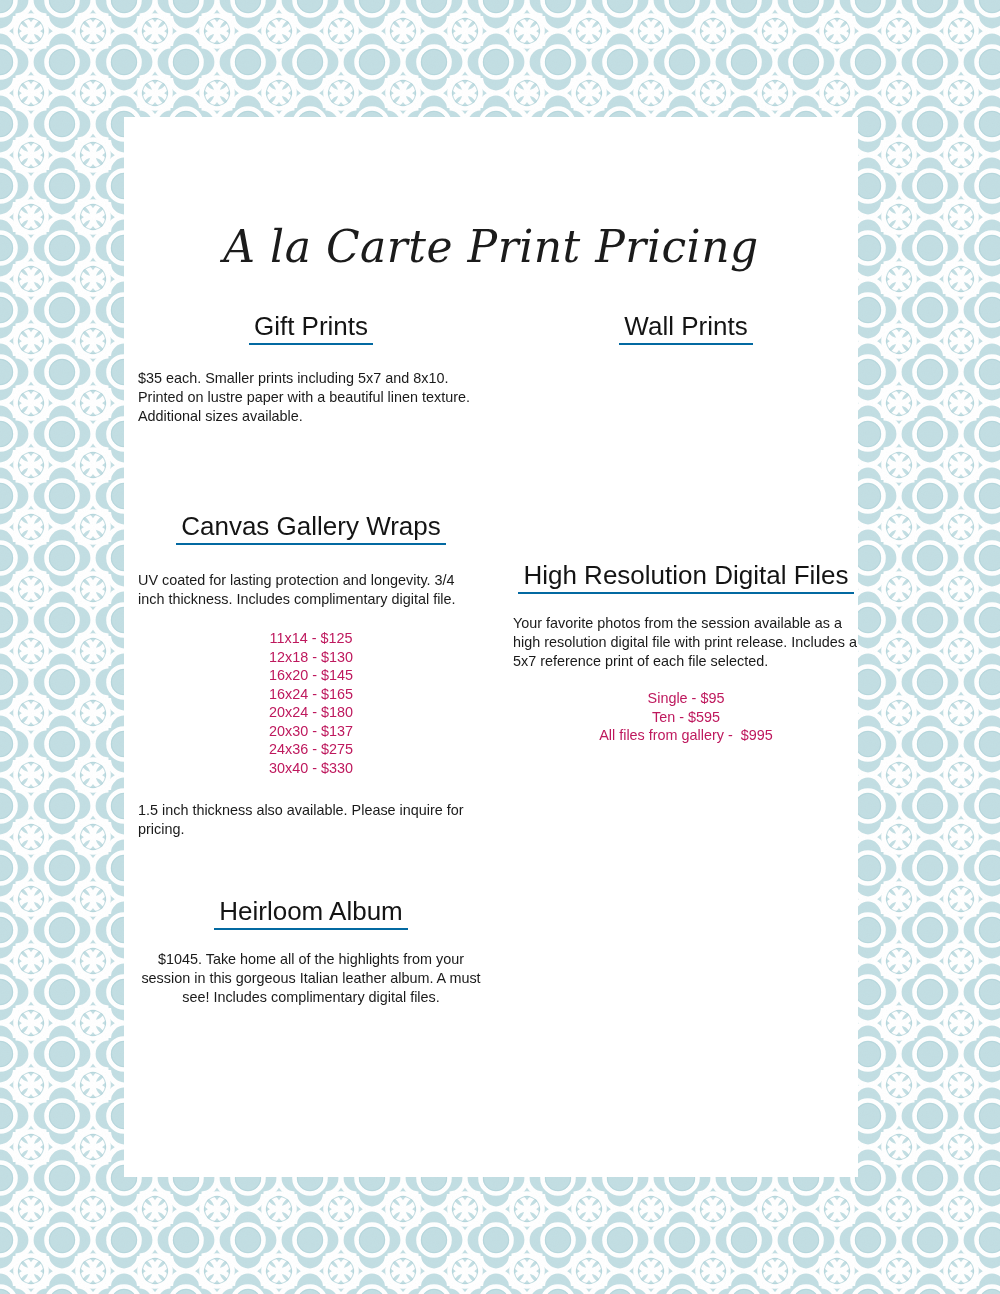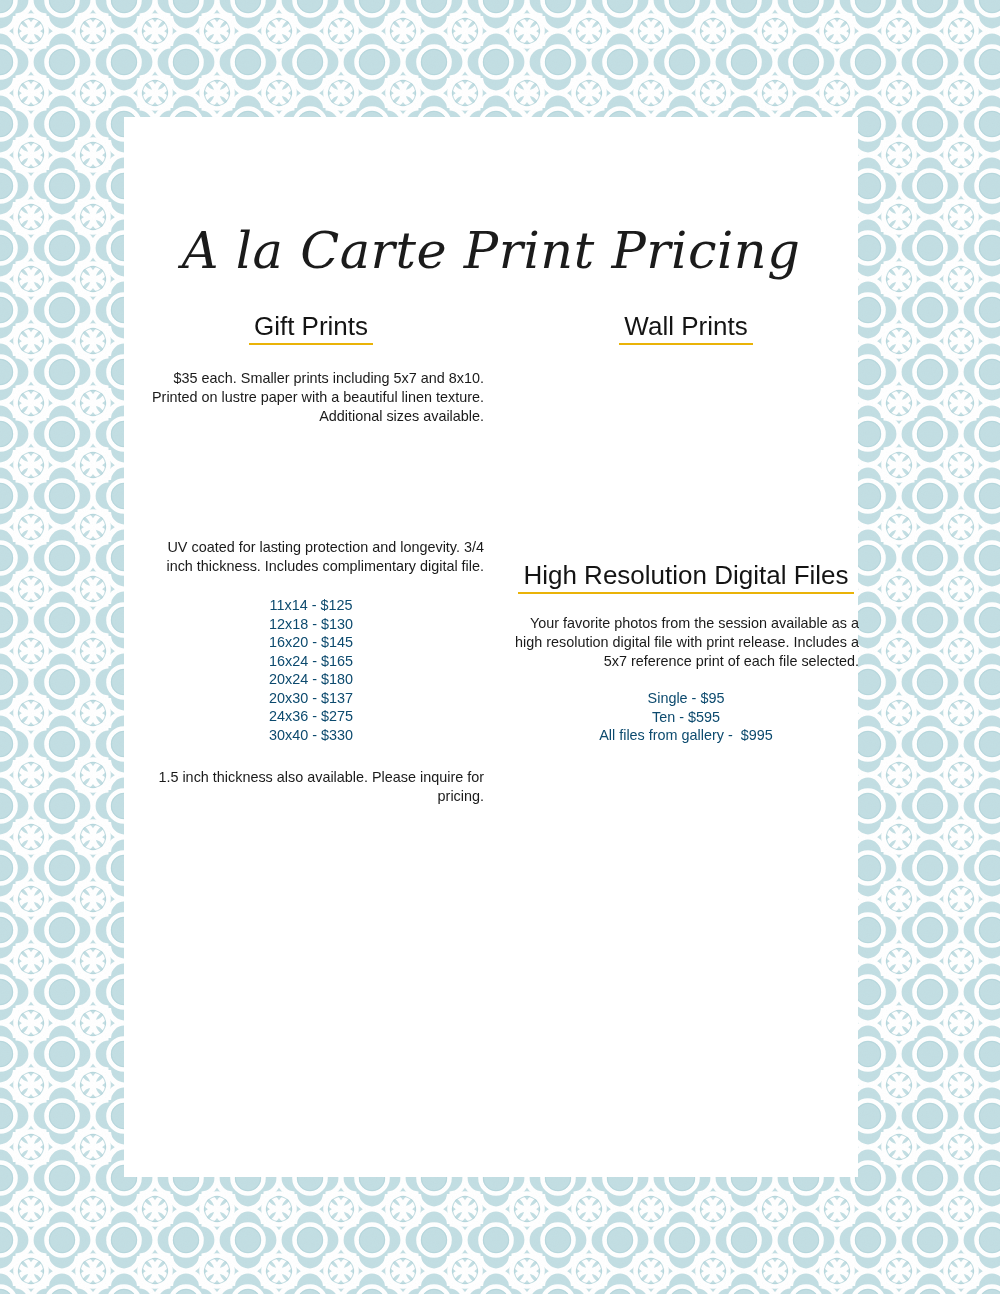--- a/index.html
+++ b/index.html
@@ -41,21 +41,21 @@
 
   
   #doc-title {
     position: absolute;
     left: 0;
     top: 108px;
     width: 734px;
     text-align: center;
     font-family: "DejaVu Serif", serif;
     font-style: italic;
-    font-size: 51px;
+    font-size: 44px;
     line-height: 1;
     color: #1b1b1b;
     letter-spacing: 0.5px;
     white-space: nowrap;
   }
 
   
   .col {
     position: absolute;
     top: 195px;
@@ -70,41 +70,41 @@
     text-align: center;
     font-family: "Liberation Sans", sans-serif;
     font-weight: 400;
     font-size: 26px;
     line-height: 1.12;
     color: #141414;
     margin: 0;
   }
   .section-heading > span {
     display: inline-block;
-    border-bottom: 2px solid #eab308;
+    border-bottom: 2px solid #0369a1;
     padding: 0 5px 2px 5px;
   }
 
   .section-body {
     font-size: 14.4px;
     line-height: 1.32;
     color: #1a1a1a;
     margin: 0;
   }
-  .body-left   { text-align: right; }
+  .body-left   { text-align: left; }
   .body-center { text-align: center; }
 
   .price-list {
     list-style: none;
     margin: 0;
     padding: 0;
     text-align: center;
     font-size: 14.4px;
     line-height: 1.285;
-    color: #0c4a6e;
+    color: #be185d;
   }
   .price-list li { margin: 0; padding: 0; white-space: pre; }
   .sp-18 { height: 18px; }
   .sp-20 { height: 20px; }
   .sp-24 { height: 24px; }
   .sp-26 { height: 26px; }
   .sp-36 { height: 36px; }
   .sp-58 { height: 58px; }
   .sp-70 { height: 70px; }
   .sp-86 { height: 86px; }
@@ -166,39 +166,49 @@
         <div class="section-heading">
           <span>Gift Prints</span>
         </div>
         <div class="sp-24"></div>
         <p class="section-body body-left">$35 each. Smaller prints including 5x7 and 8x10. Printed on lustre paper with a beautiful linen texture. Additional sizes available.</p>
       </div>
 
       <div class="sp-86"></div>
 
       <div class="section">
+        <div class="section-heading">
+          <span>Canvas Gallery Wraps</span>
+        </div>
         <div class="sp-26"></div>
         <p class="section-body body-left">UV coated for lasting protection and longevity. 3/4 inch thickness. Includes complimentary digital file.</p>
         <div class="sp-20"></div>
         <ul class="price-list">
           <li>11x14 - $125</li>
           <li>12x18 - $130</li>
           <li>16x20 - $145</li>
           <li>16x24 - $165</li>
           <li>20x24 - $180</li>
           <li>20x30 - $137</li>
           <li>24x36 - $275</li>
           <li>30x40 - $330</li>
         </ul>
         <div class="sp-24"></div>
         <p class="section-body body-left">1.5 inch thickness also available. Please inquire for pricing.</p>
       </div>
 
       <div class="sp-58"></div>
 
+      <div class="section">
+        <div class="section-heading">
+          <span>Heirloom Album</span>
+        </div>
+        <div class="sp-20"></div>
+        <p class="section-body body-center">$1045. Take home all of the highlights from your session in this gorgeous Italian leather album. A must see! Includes complimentary digital files.</p>
+      </div>
 
     </div>
 
     <div class="col" id="col-right">
 
       <div class="section">
         <div class="section-heading">
           <span>Wall Prints</span>
         </div>
         <div class="sp-24"></div>

